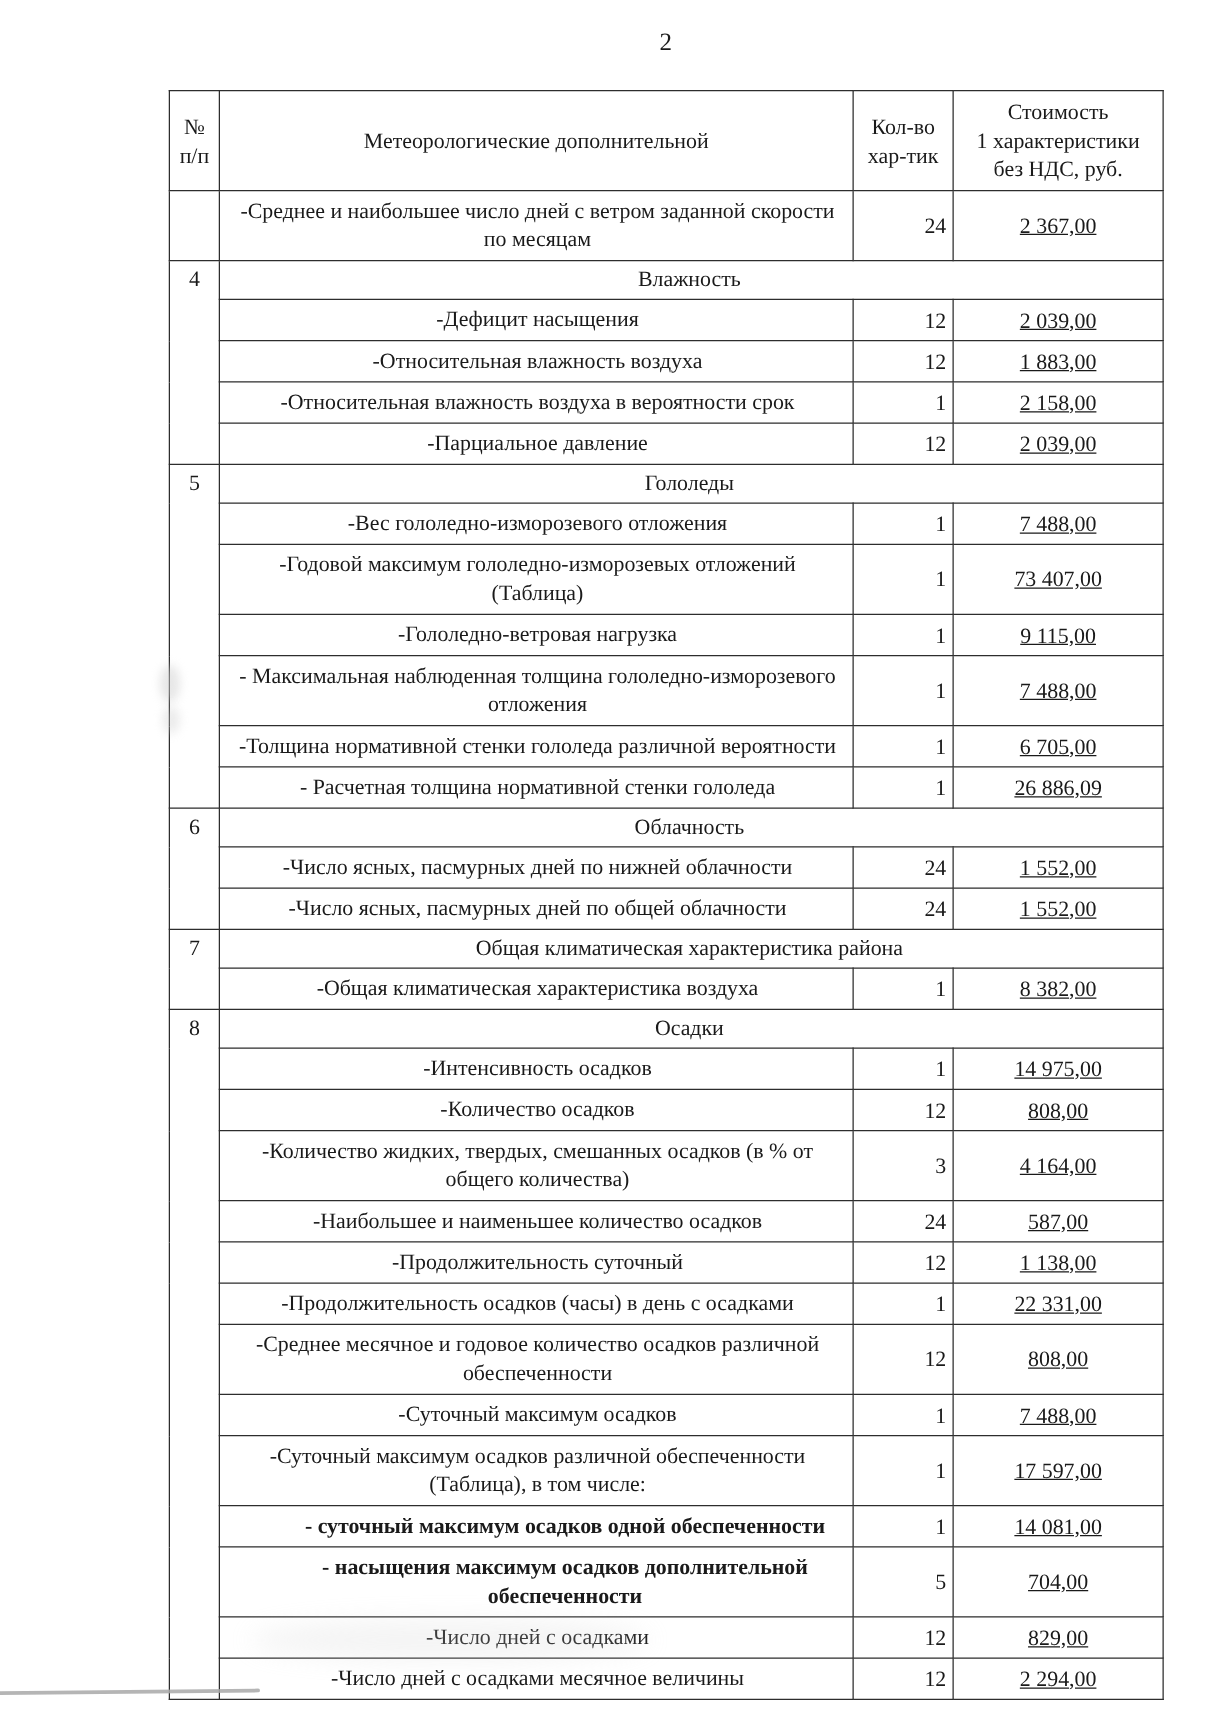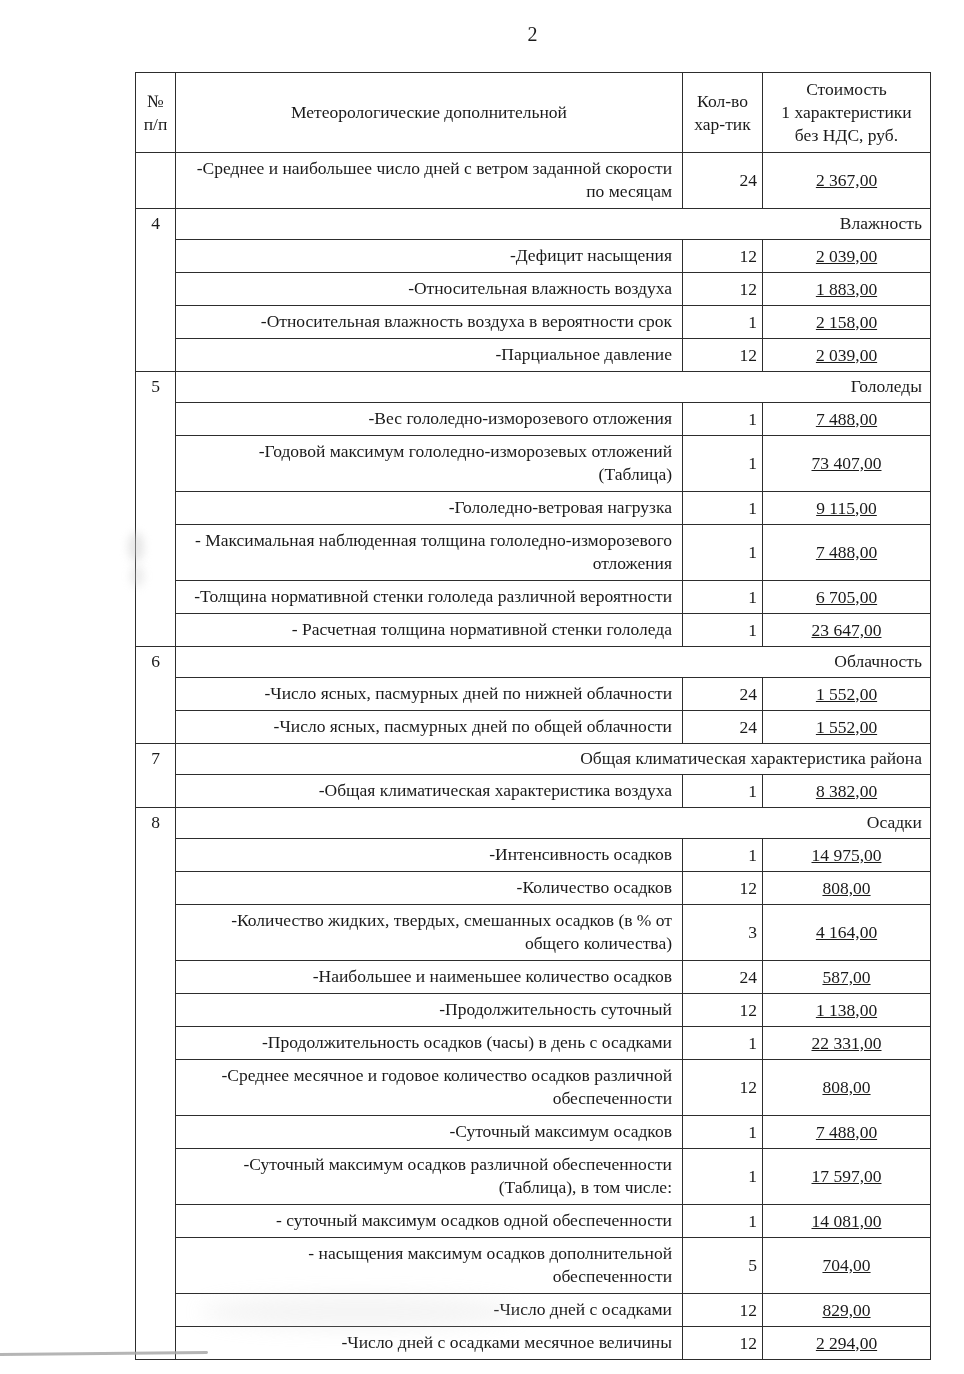--- a/index.html
+++ b/index.html
@@ -45,28 +45,28 @@
     padding: 5px 2px;
   }
   .doc-table td { vertical-align: middle; }
 
   td.row-num {
     text-align: center;
     vertical-align: top;
     padding: 3px 2px 0 2px;
   }
   td.section-title {
-    text-align: right;
+    text-align: center;
     padding: 3px 8px 4px 5px;
   }
   td.row-label {
-    text-align: right;
+    text-align: center;
     padding: 4px 10px 5px 12px;
   }
-  td.row-label.indent { padding-left: 56px; }
+  td.row-label.indent { padding-left: 56px; font-weight: bold; }
   td.row-qty  { text-align: right;  padding: 4px 5px; }
   td.row-cost { text-align: center; padding: 4px 4px; text-decoration: underline; }
 
   
   .scan-line {
     position: absolute;
     left: -6px; top: 1352px;
     width: 214px; height: 3px;
     background: #a8a8a8;
     transform: rotate(-0.6deg);
@@ -160,21 +160,21 @@
           <td class="row-cost">7 488,00</td>
         </tr>
         <tr>
           <td class="row-label">-Толщина нормативной стенки гололеда различной вероятности</td>
           <td class="row-qty">1</td>
           <td class="row-cost">6 705,00</td>
         </tr>
         <tr>
           <td class="row-label">- Расчетная толщина нормативной стенки гололеда</td>
           <td class="row-qty">1</td>
-          <td class="row-cost">23 647,00</td>
+          <td class="row-cost">26 886,09</td>
         </tr>
         <tr>
           <td class="row-num" rowspan="3">6</td>
           <td class="section-title" colspan="3">Облачность</td>
         </tr>
         <tr>
           <td class="row-label">-Число ясных, пасмурных дней по нижней облачности</td>
           <td class="row-qty">24</td>
           <td class="row-cost">1 552,00</td>
         </tr>

